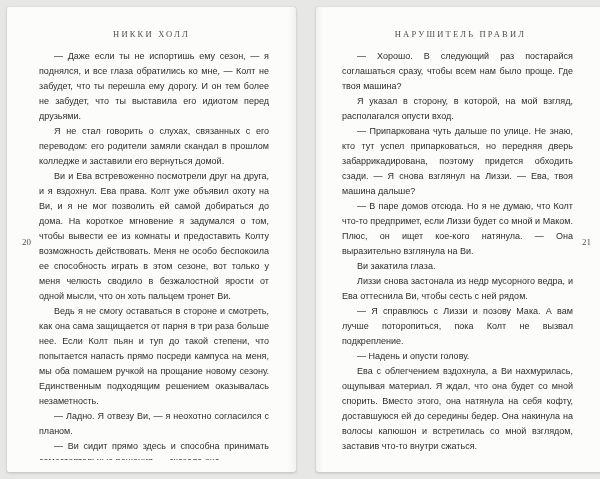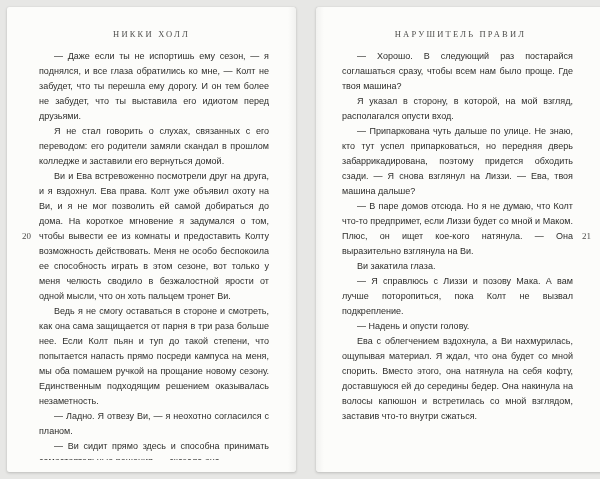--- a/index.html
+++ b/index.html
@@ -44,21 +44,21 @@
     left: 0; right: 0;
     text-align: center;
     font-family: "Liberation Serif", serif;
     font-size: 8.5px;
     letter-spacing: 2.2px;
     color: #4d4d4b;
     text-transform: uppercase;
   }
   .page-number {
     position: absolute;
-    top: 224px;
+    top: 230px;
     font-family: "Liberation Serif", serif;
     font-size: 9px;
     color: #4d4d4b;
   }
   .page.left  .page-number { left: 15px; }
   .page.right .page-number { right: 14px; text-align: center; }
 
   .text-block {
     position: absolute;
     top: 42px;
@@ -101,19 +101,20 @@
 
   <div class="page right">
     <div class="running-header">НАРУШИТЕЛЬ ПРАВИЛ</div>
     <div class="page-number">21</div>
     <div class="text-block">
         <p class="para">— Хорошо. В следующий раз постарайся соглашаться сразу, чтобы всем нам было проще. Где твоя машина?</p>
         <p class="para">Я указал в сторону, в которой, на мой взгляд, располагался опусти вход.</p>
         <p class="para">— Припаркована чуть дальше по улице. Не знаю, кто тут успел припарковаться, но передняя дверь забаррикадирована, поэтому придется обходить сзади. — Я снова взглянул на Лиззи. — Ева, твоя машина дальше?</p>
         <p class="para">— В паре домов отсюда. Но я не думаю, что Колт что-то предпримет, если Лиззи будет со мной и Маком. Плюс, он ищет кое-кого натянула. — Она выразительно взглянула на Ви.</p>
         <p class="para">Ви закатила глаза.</p>
+        <p class="para">Лиззи снова застонала из недр мусорного ведра, и Ева оттеснила Ви, чтобы сесть с ней рядом.</p>
         <p class="para">— Я справлюсь с Лиззи и позову Мака. А вам лучше поторопиться, пока Колт не вызвал подкрепление.</p>
         <p class="para">— Надень и опусти голову.</p>
         <p class="para">Ева с облегчением вздохнула, а Ви нахмурилась, ощупывая материал. Я ждал, что она будет со мной спорить. Вместо этого, она натянула на себя кофту, доставшуюся ей до середины бедер. Она накинула на волосы капюшон и встретилась со мной взглядом, заставив что-то внутри сжаться.</p>
       </div>
   </div>
 
 </div>
 
 </body></html>

